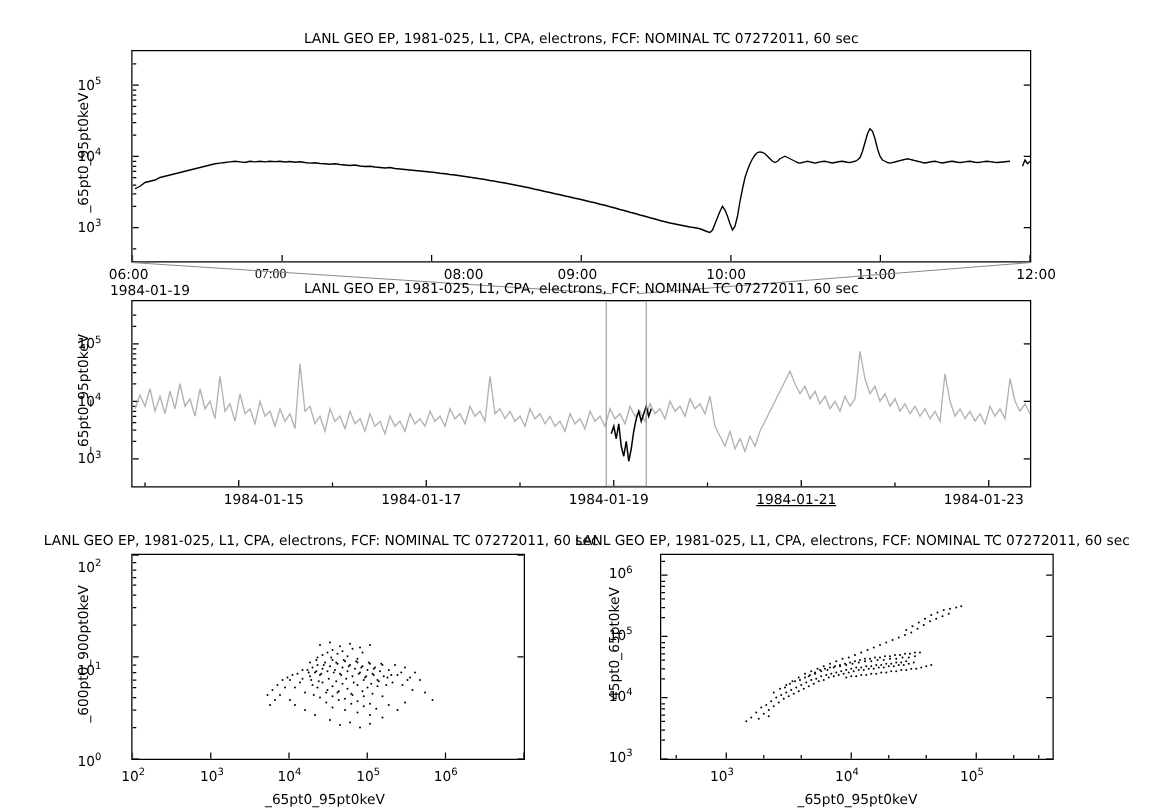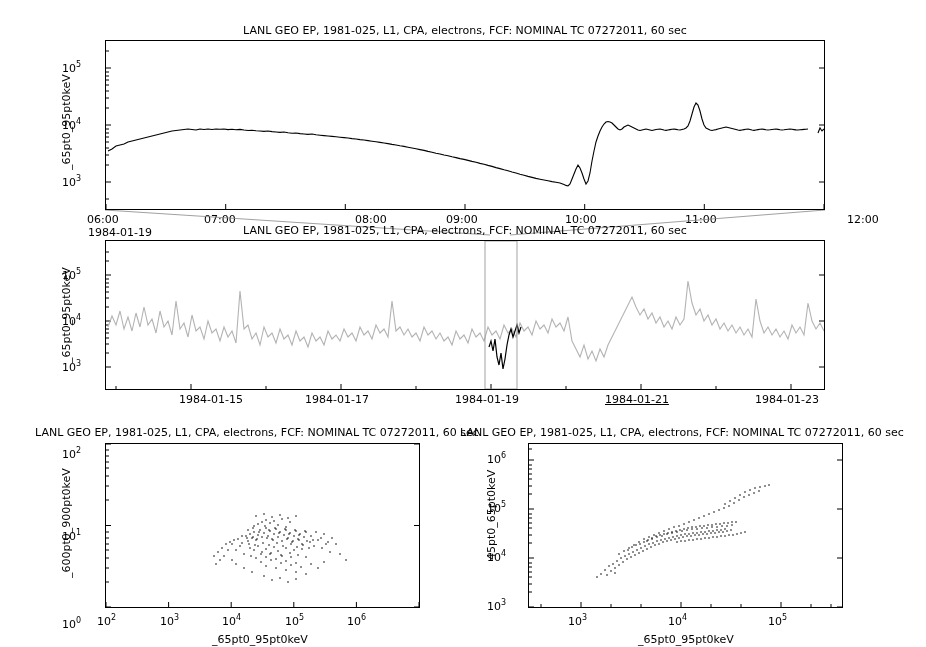--- a/index.html
+++ b/index.html
@@ -69,26 +69,26 @@
 
     <polyline fill="none" stroke="#000" stroke-width="1.1" points="712,92 714,87 716,90 718,88"></polyline>
   </svg>
 </div>
 
 <div class="tick-label" style="left:62px;top:60px;">10<span class="sup">5</span></div>
 <div class="tick-label" style="left:62px;top:117px;">10<span class="sup">4</span></div>
 <div class="tick-label" style="left:62px;top:174px;">10<span class="sup">3</span></div>
 
 <div class="tick-label" style="left:87px;top:213px;">06:00</div>
-<div class="tick-label" style="left:204px;top:213px;">07:00</div>
+<div class="tick-label" style="left:204px;top:213px;font-family:Liberation Serif, serif;">07:00</div>
 <div class="tick-label" style="left:326px;top:213px;margin-left:29px;">08:00</div>
 <div class="tick-label" style="left:446px;top:213px;">09:00</div>
 <div class="tick-label" style="left:565px;top:213px;">10:00</div>
 <div class="tick-label" style="left:685px;top:213px;">11:00</div>
-<div class="tick-label" style="left:847px;top:213px;">12:00</div>
+<div class="tick-label" style="left:813px;top:213px;">12:00</div>
 
 <div class="axis-label ylabel" style="left:60px;top:170px;transform:rotate(-90deg);">_65pt0_95pt0keV</div>
 
 <div class="axis-label" style="left:88px;top:226px;">1984-01-19</div>
 
 <svg class="conn" style="left:105px;top:210px;" width="720" height="35">
   <line x1="0" y1="0" x2="385" y2="25" stroke="#888" stroke-width="0.8"></line>
   <line x1="720" y1="0" x2="405" y2="25" stroke="#888" stroke-width="0.8"></line>
 </svg>
 
@@ -339,21 +339,21 @@
         <circle cx="187" cy="97" r="0.8"></circle>
         <circle cx="193" cy="96" r="0.8"></circle>
       <circle cx="201" cy="97" r="0.8"></circle>
         <circle cx="207" cy="96" r="0.8"></circle>
     </g>
   </svg>
 </div>
 
 <div class="tick-label" style="left:62px;top:446px;">10<span class="sup">2</span></div>
 <div class="tick-label" style="left:62px;top:528px;">10<span class="sup">1</span></div>
-<div class="tick-label" style="left:62px;top:616px;text-align:right;">10<span class="sup">0</span></div>
+<div class="tick-label" style="left:62px;top:601px;text-align:right;">10<span class="sup">0</span></div>
 
 <div class="tick-label" style="left:97px;top:613px;">10<span class="sup">2</span></div>
 <div class="tick-label" style="left:160px;top:613px;">10<span class="sup">3</span></div>
 <div class="tick-label" style="left:222px;top:613px;">10<span class="sup">4</span></div>
 <div class="tick-label" style="left:285px;top:613px;">10<span class="sup">5</span></div>
 <div class="tick-label" style="left:347px;top:613px;">10<span class="sup">6</span></div>
 
 <div class="axis-label ylabel" style="left:60px;top:578px;transform:rotate(-90deg);">_600pt0_900pt0keV</div>
 <div class="axis-label" style="left:212px;top:633px;">_65pt0_95pt0keV</div>
 

